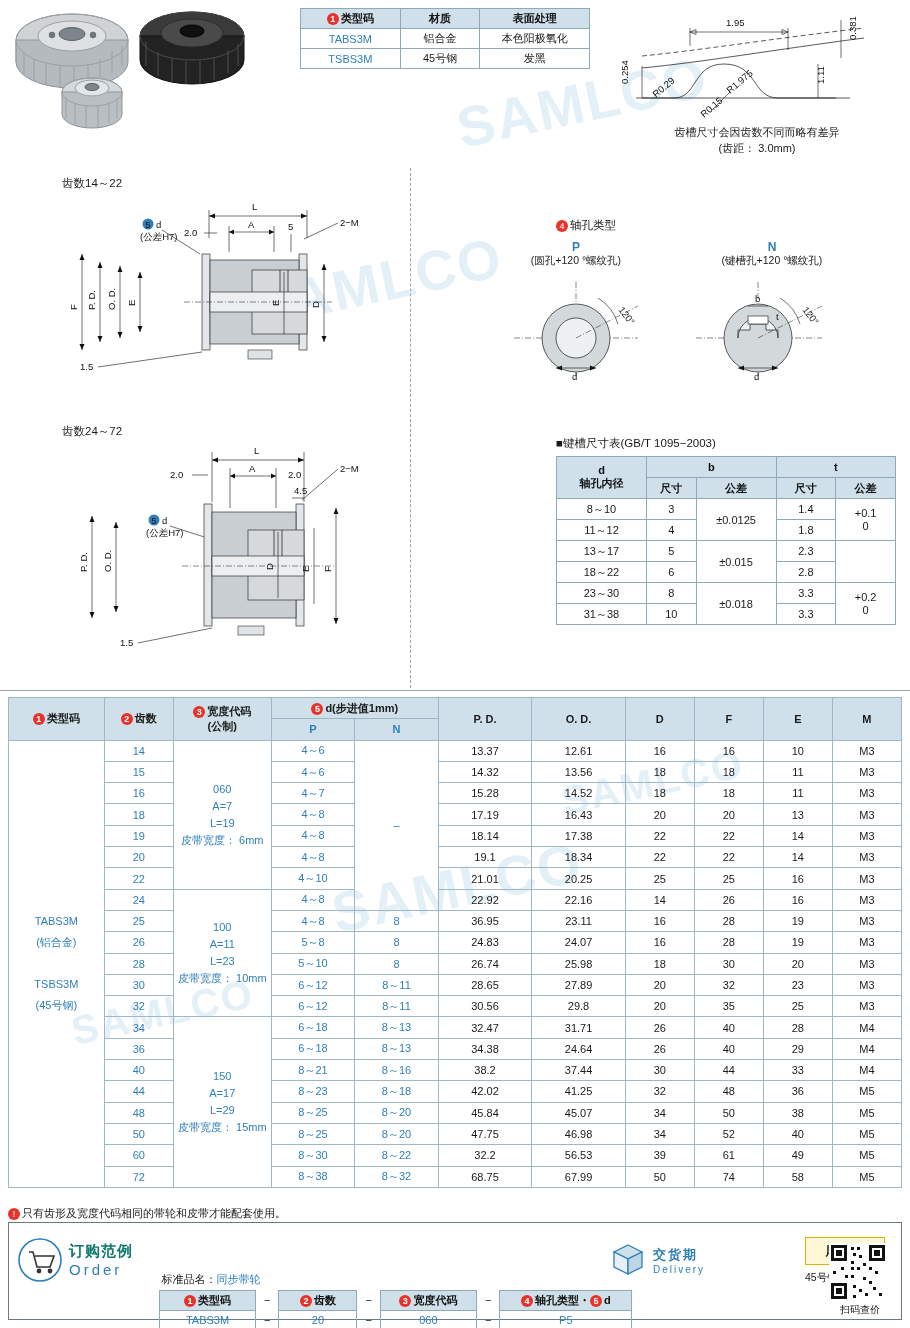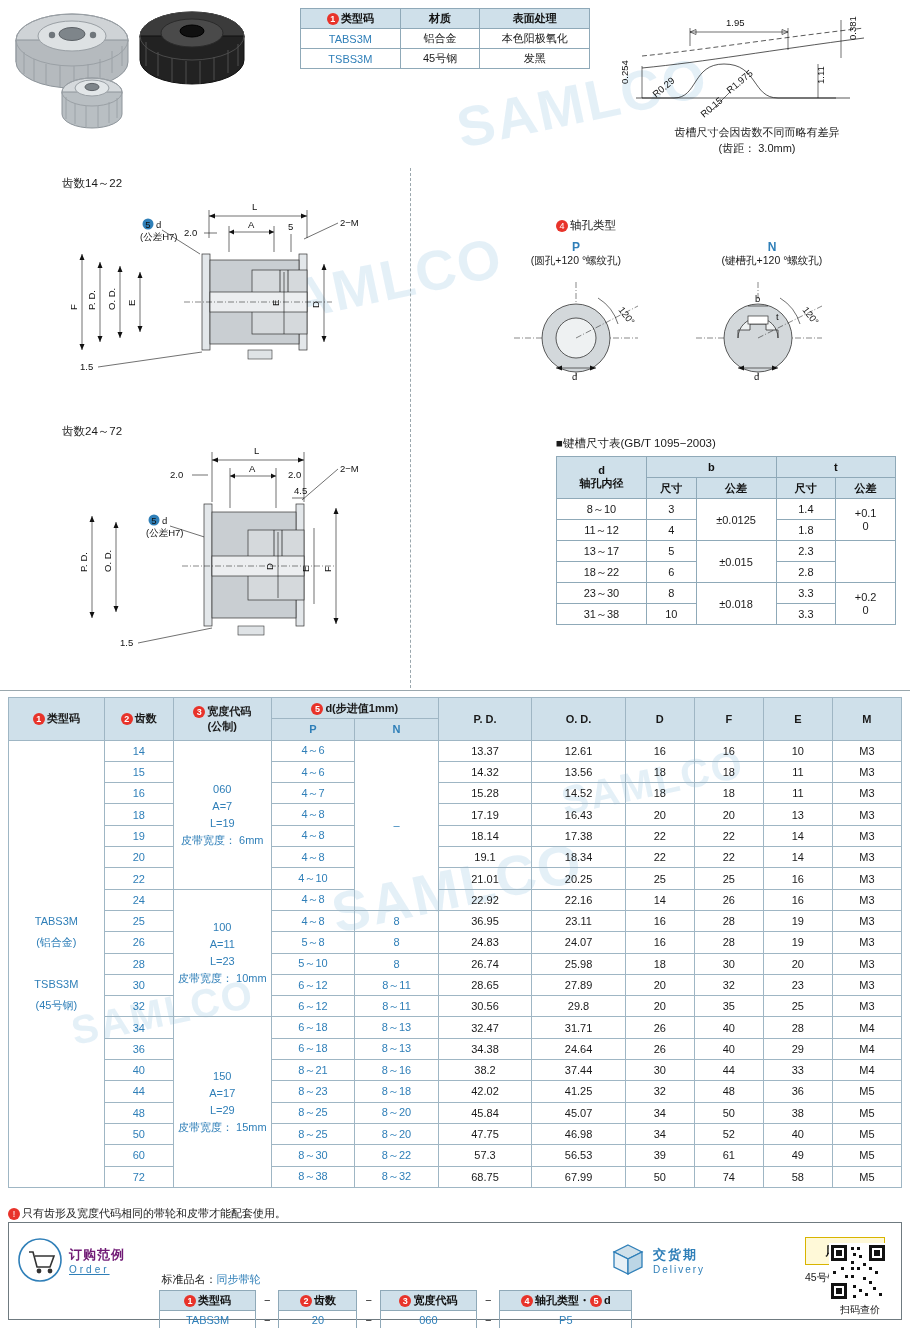--- a/index.html
+++ b/index.html
@@ -788,21 +788,21 @@
         <td class="plain">46.98</td>
         <td class="plain">34</td>
         <td class="plain">52</td>
         <td class="plain">40</td>
         <td class="plain">M5</td>
       </tr>
       <tr>
         <td class="val">60</td>
         <td class="val">8～30</td>
         <td class="val">8～22</td>
-        <td class="plain">57.3</td>
+        <td class="plain">32.2</td>
         <td class="plain">56.53</td>
         <td class="plain">39</td>
         <td class="plain">61</td>
         <td class="plain">49</td>
         <td class="plain">M5</td>
       </tr>
       <tr>
         <td class="val">72</td>
         <td class="val">8～38</td>
         <td class="val">8～32</td>
@@ -824,22 +824,22 @@
 
     <div class="order-left">
       <div style="display:flex;align-items:center;gap:6px;">
         <svg width="46" height="46" viewBox="0 0 46 46">
           <circle cx="23" cy="23" r="21" fill="none" stroke="#2f7fb8" stroke-width="1.6"></circle>
           <path d="M12 15 h4 l4 15 h13 l4 -11 h-19" fill="none" stroke="#333" stroke-width="1.6"></path>
           <circle cx="22" cy="34" r="2.4" fill="#333"></circle>
           <circle cx="33" cy="34" r="2.4" fill="#333"></circle>
         </svg>
         <div>
-          <div style="font-size:13px;font-weight:bold;color:#701a75;letter-spacing:1px;">订购范例</div>
-          <div style="font-size:10px;color:#2f7fb8;letter-spacing:3px;text-decoration:underline;">Order</div>
+          <div style="font-size:15px;font-weight:bold;color:#0f766e;letter-spacing:1px;">订购范例</div>
+          <div style="font-size:15px;color:#2f7fb8;letter-spacing:3px;">Order</div>
         </div>
       </div>
     </div>
 
     <div class="ordertbl">
       <table>
         <tbody>
             <tr>
           <td colspan="7" style="border:none;text-align:left;padding-left:2px;">
             <span>标准品名：</span><span style="color:#2f7fb8">同步带轮</span>

